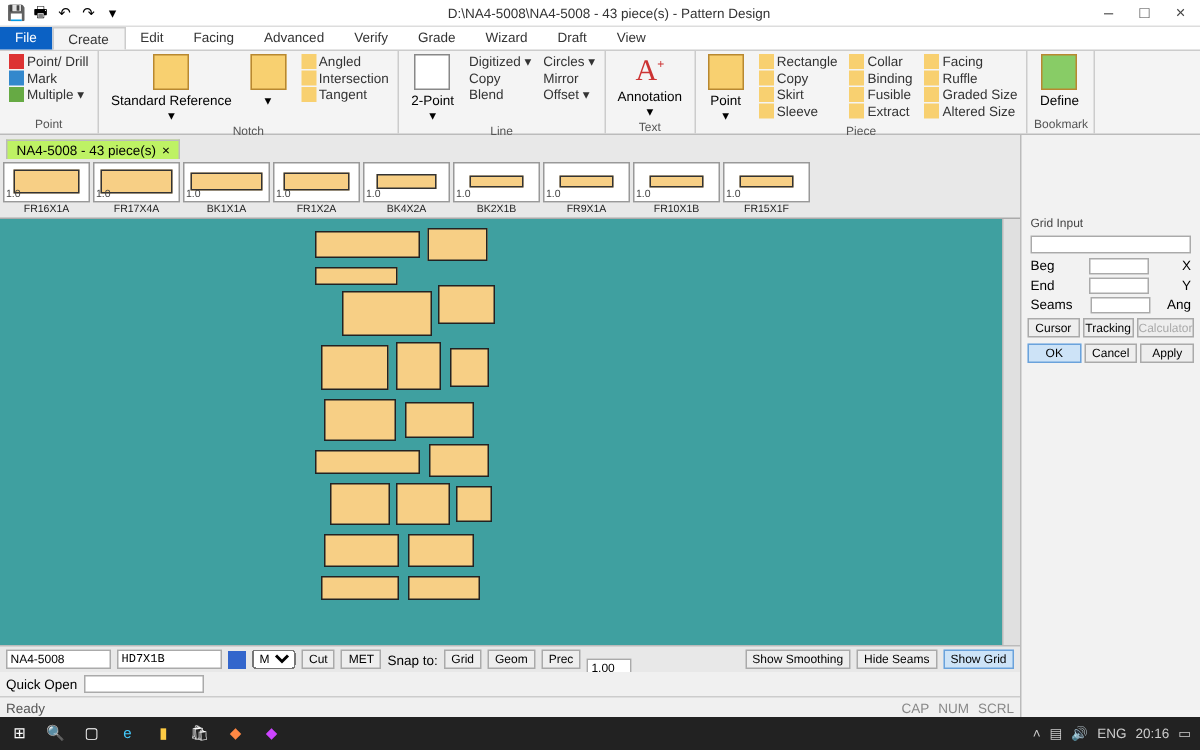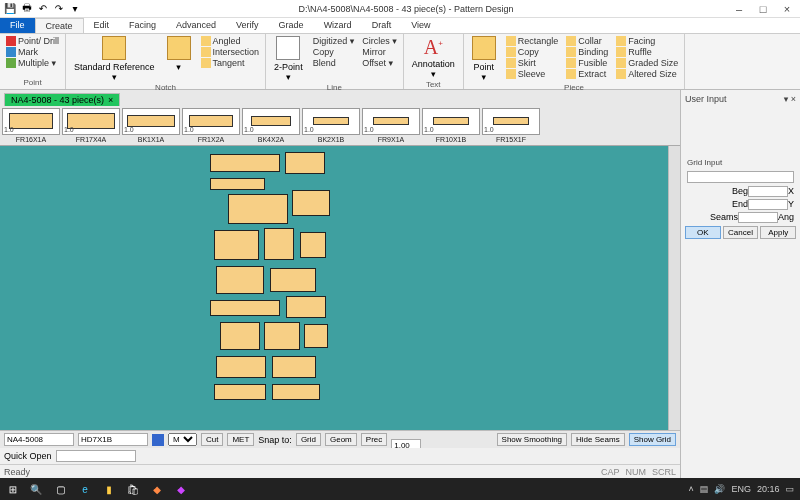--- a/index.html
+++ b/index.html
@@ -19,40 +19,40 @@
 .rgroup .body{flex:1;display:flex;gap:4px;align-items:flex-start}
 .rgroup .lbl{text-align:center;font-size:8px;color:#555;padding-top:1px}
 .rcol{display:flex;flex-direction:column;gap:1px}
 .rbtn{display:flex;align-items:flex-start;gap:2px;padding:0 2px;white-space:nowrap;font-size:8px;color:#333}
 .ricon{width:10px;height:10px;display:inline-block}
 .bigbtn{display:flex;flex-direction:column;align-items:center;padding:0 4px;font-size:8px}
 .bigicon{width:24px;height:24px;background:#f8d070;border:1px solid #b88830;margin-bottom:2px}
 .workarea{flex:1;display:flex;min-height:0}
 .left{flex:1;display:flex;flex-direction:column;min-width:0}
 .doctab{height:16px;display:flex;align-items:flex-end;background:#e8e8e8;padding-left:4px}
-.doctab .tab{background:#22c55e;border:1px solid #bbb;border-bottom:none;padding:1px 6px;font-size:8px;display:flex;gap:4px}
+.doctab .tab{background:#bef264;border:1px solid #bbb;border-bottom:none;padding:1px 6px;font-size:8px;display:flex;gap:4px}
 .thumbs{height:40px;background:#e8e8e8;display:flex;gap:2px;padding:2px;overflow:hidden;border-bottom:1px solid #aaa}
 .thumb{width:58px;display:flex;flex-direction:column;align-items:center}
 .thumb .pv{flex:1;width:100%;background:#fff;border:1px solid #999;position:relative}
 .thumb .pv::after{content:"1.0";position:absolute;left:1px;bottom:1px;font-size:7px;color:#444}
 .thumb .shape{position:absolute;background:#f7cf85;border:1px solid #333}
 .thumb .nm{font-size:7px;color:#222;margin-top:1px}
 .canvas{flex:1;background:#3fa0a0;position:relative;overflow:hidden}
 .canvas .piece{position:absolute;background:#f7cf85;border:1px solid #222}
 .statusrow{height:18px;background:#e8e8e8;display:flex;align-items:center;gap:4px;padding:0 4px;border-top:1px solid #bbb}
 .statusrow input[type=text]{height:13px;font-size:8px;padding:0 2px;border:1px solid #aaa}
 .sbtn{background:#eee;border:1px solid #aaa;padding:0 4px;height:13px;font-size:8px;display:inline-flex;align-items:center}
 .sbtn.active{background:#cde3f7;border-color:#6aa2db}
 .quickrow{height:16px;display:flex;align-items:center;gap:4px;padding:0 4px;background:#f0f0f0;font-size:8px}
 .readyrow{height:14px;background:#f0f0f0;display:flex;align-items:center;padding:0 4px;font-size:8px;color:#555;border-top:1px solid #ccc}
 .readyrow .tray{margin-left:auto;display:flex;gap:6px;color:#888}
 .rightpanel{width:120px;background:#f2f2f2;border-left:1px solid #bbb;display:flex;flex-direction:column;padding:2px}
 .rightpanel .hdr{font-size:8px;color:#444;padding:2px;display:flex;justify-content:space-between}
 .rightpanel .section{font-size:8px;padding:2px 4px;color:#444}
-.rightpanel .inprow{display:flex;justify-content:flex-end;padding:1px 4px;font-size:8px}
+.rightpanel .inprow{display:flex;justify-content:space-between;padding:1px 4px;font-size:8px}
 .rightpanel .inprow input{width:40px;height:11px;font-size:7px;border:1px solid #aaa}
 .rightpanel .btnrow{display:flex;gap:2px;padding:2px}
 .rightpanel .btnrow .b{flex:1;text-align:center;border:1px solid #aaa;background:#eee;font-size:8px;padding:1px 0}
 .rightpanel .btnrow .b.ok{background:#cde3f7;border-color:#6aa2db}
 .taskbar{height:22px;background:#222;display:flex;align-items:center;gap:2px;padding:0 2px}
 .taskbar .tb{width:22px;height:18px;display:flex;align-items:center;justify-content:center;color:#fff;font-size:10px}
 .taskbar .tray{margin-left:auto;display:flex;gap:6px;color:#ccc;font-size:8px;align-items:center;padding-right:4px}
 .scrolly{width:12px;background:#e0e0e0;border-left:1px solid #bbb}
 </style>
 </head>
@@ -233,20 +233,29 @@
             <span class="ricon" style="background:#f8d070"></span>
             <span>Graded Size</span>
           </div>
         <div class="rbtn">
             <span class="ricon" style="background:#f8d070"></span>
             <span>Altered Size</span>
           </div>
       </div>
     </div>
     <div class="lbl">Piece</div>
+  </div>
+  <div class="rgroup">
+    <div class="body">
+        <div class="bigbtn">
+          <div class="bigicon" style="background:#8c6"></div>
+          <span>Define</span>
+        </div>
+      </div>
+    <div class="lbl">Bookmark</div>
   </div>
 </div>
 
 <div class="workarea">
   <div class="left">
     <div class="doctab">
       <div class="tab">
           <span>NA4-5008  -  43 piece(s)</span>
           <span>×</span>
         </div>
@@ -326,21 +335,21 @@
         <div class="piece" style="left:304px;top:178px;width:24px;height:24px"></div>
         <div class="piece" style="left:216px;top:210px;width:50px;height:22px"></div>
         <div class="piece" style="left:272px;top:210px;width:44px;height:22px"></div>
         <div class="piece" style="left:214px;top:238px;width:52px;height:16px"></div>
         <div class="piece" style="left:272px;top:238px;width:48px;height:16px"></div>
       </div>
       <div class="scrolly"></div>
     </div>
     <div class="statusrow">
       <input type="text" style="width: 70px;" value="NA4-5008">
-      <input type="text" style="width: 70px;" value="HD7X1B">
+      <input type="text" style="width: 70px; font-family: Liberation Mono, monospace;" value="HD7X1B">
       <span style="width:12px;height:12px;background:#36c;display:inline-block"></span>
       <select style="height:13px;font-size:8px"><option>M</option></select>
       <span class="sbtn">Cut</span>
       <span class="sbtn">MET</span>
       <span>Snap to:</span>
       <span class="sbtn">Grid</span>
       <span class="sbtn">Geom</span>
       <span class="sbtn">Prec</span>
       <input type="text" style="width: 30px; margin-top: 12px;" value="1.00">
       <span style="flex:1"></span>
@@ -355,42 +364,43 @@
     <div class="readyrow">
       <span>Ready</span>
       <div class="tray">
         <span>CAP</span>
         <span>NUM</span>
         <span>SCRL</span>
       </div>
     </div>
   </div>
   <div class="rightpanel">
-    <div class="hdr">
-        <span>User Input</span>
-        <span>▾ ×</span>
-      </div>
     <div style="height:50px"></div>
     <div class="section">Grid Input</div>
     <input type="text" style="margin: 2px 4px; height: 12px; border: 1px solid rgb(170, 170, 170);">
     <div class="inprow">
         <span>Beg</span>
         <input style="">
         <span>X</span>
       </div>
     <div class="inprow">
         <span>End</span>
         <input style="">
         <span>Y</span>
       </div>
     <div class="inprow">
         <span>Seams</span>
         <input style="">
         <span>Ang</span>
       </div>
+    <div class="btnrow">
+      <div class="b">Cursor</div>
+      <div class="b">Tracking</div>
+      <div class="b" style="color:#aaa">Calculator</div>
+    </div>
     <div class="btnrow">
       <div class="b ok">OK</div>
       <div class="b">Cancel</div>
       <div class="b">Apply</div>
     </div>
   </div>
 </div>
 
 <div class="taskbar">
   <div class="tb">⊞</div>

